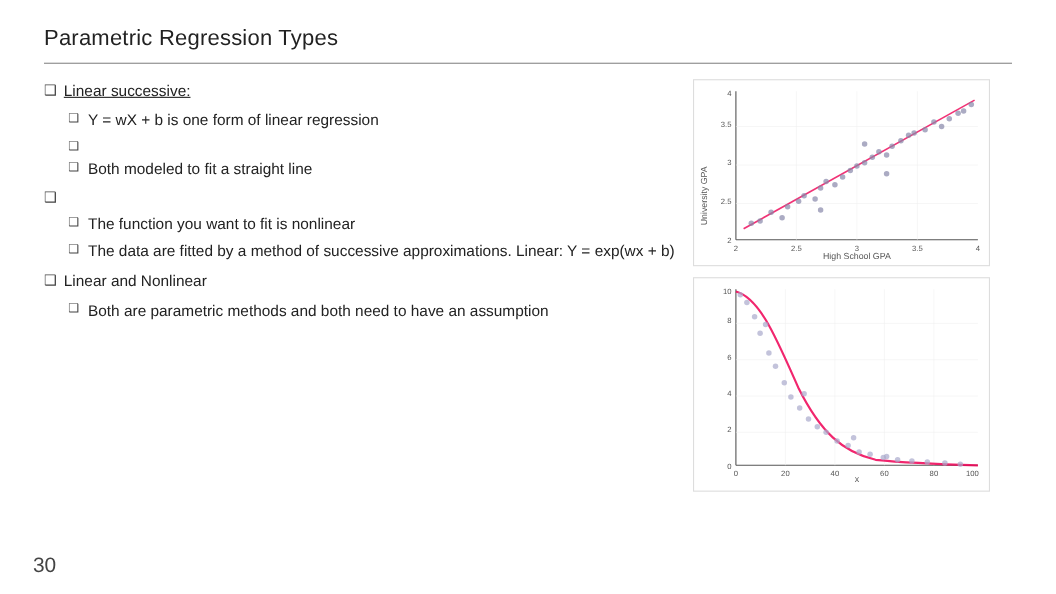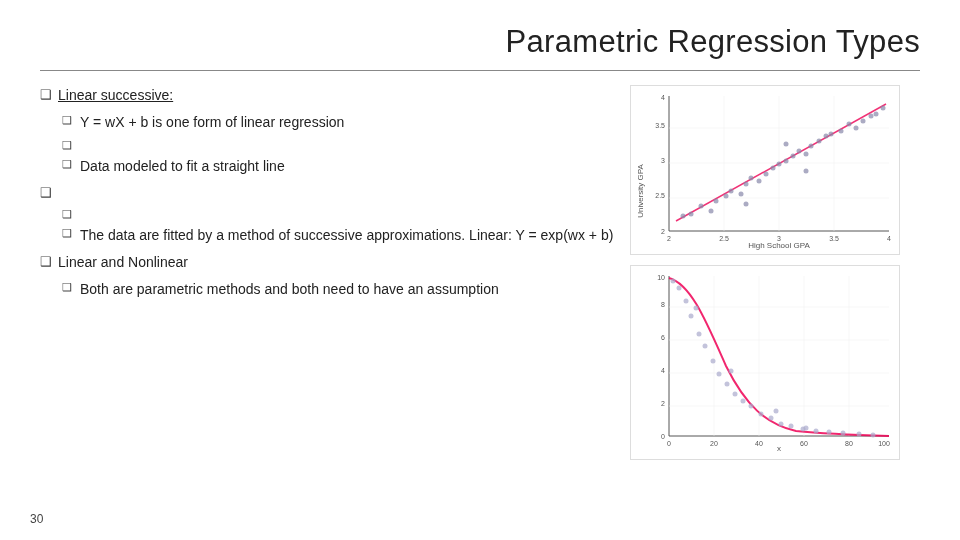--- a/index.html
+++ b/index.html
@@ -14,22 +14,22 @@
     }
 
     .slide {
       width: 960px;
       height: 540px;
       padding: 24px 40px 20px 40px;
       position: relative;
     }
 
     .title {
-      text-align: right;
-      font-size: 31px;
+      text-align: left;
+      font-size: 20px;
       font-weight: 400;
       color: #222;
       margin-bottom: 10px;
       letter-spacing: 0.01em;
     }
 
     .divider {
       border: none;
       border-top: 1.5px solid #888;
       margin-bottom: 14px;
@@ -107,21 +107,21 @@
       height: 195px;
       border: 1px solid #ddd;
       background: #fff;
       position: relative;
     }
 
     .page-number {
       position: absolute;
       bottom: 14px;
       left: 30px;
-      font-size: 12px;
+      font-size: 19px;
       color: #444;
     }
 
     svg text {
       font-family: Arial, sans-serif;
     }
   </style>
 </head>
 <body>
 
@@ -140,28 +140,29 @@
       </div>
       <div class="bullet-l2">
         <span class="bullet-icon">❑</span>
         <span class="bullet-text">Y = wX + b is one form of linear regression</span>
       </div>
       <div class="bullet-l2">
         <span class="bullet-icon">❑</span>
       </div>
       <div class="bullet-l2">
         <span class="bullet-icon">❑</span>
-        <span class="bullet-text">Data modeled to fit a straight line</span>
+        <span class="bullet-text">Both modeled to fit a straight line</span>
       </div>
 
       <div class="bullet-l1" style="margin-top:6px;">
         <span class="bullet-icon">❑</span>
       </div>
       <div class="bullet-l2">
         <span class="bullet-icon">❑</span>
+        <span class="bullet-text">The function you want to fit is nonlinear</span>
       </div>
       <div class="bullet-l2">
         <span class="bullet-icon">❑</span>
         <span class="bullet-text">The data are fitted by a method of successive approximations. Linear: Y = exp(wx + b)</span>
       </div>
 
       <div class="bullet-l1" style="margin-top:6px;">
         <span class="bullet-icon">❑</span>
         <span class="bullet-text">Linear and Nonlinear</span>
       </div>

